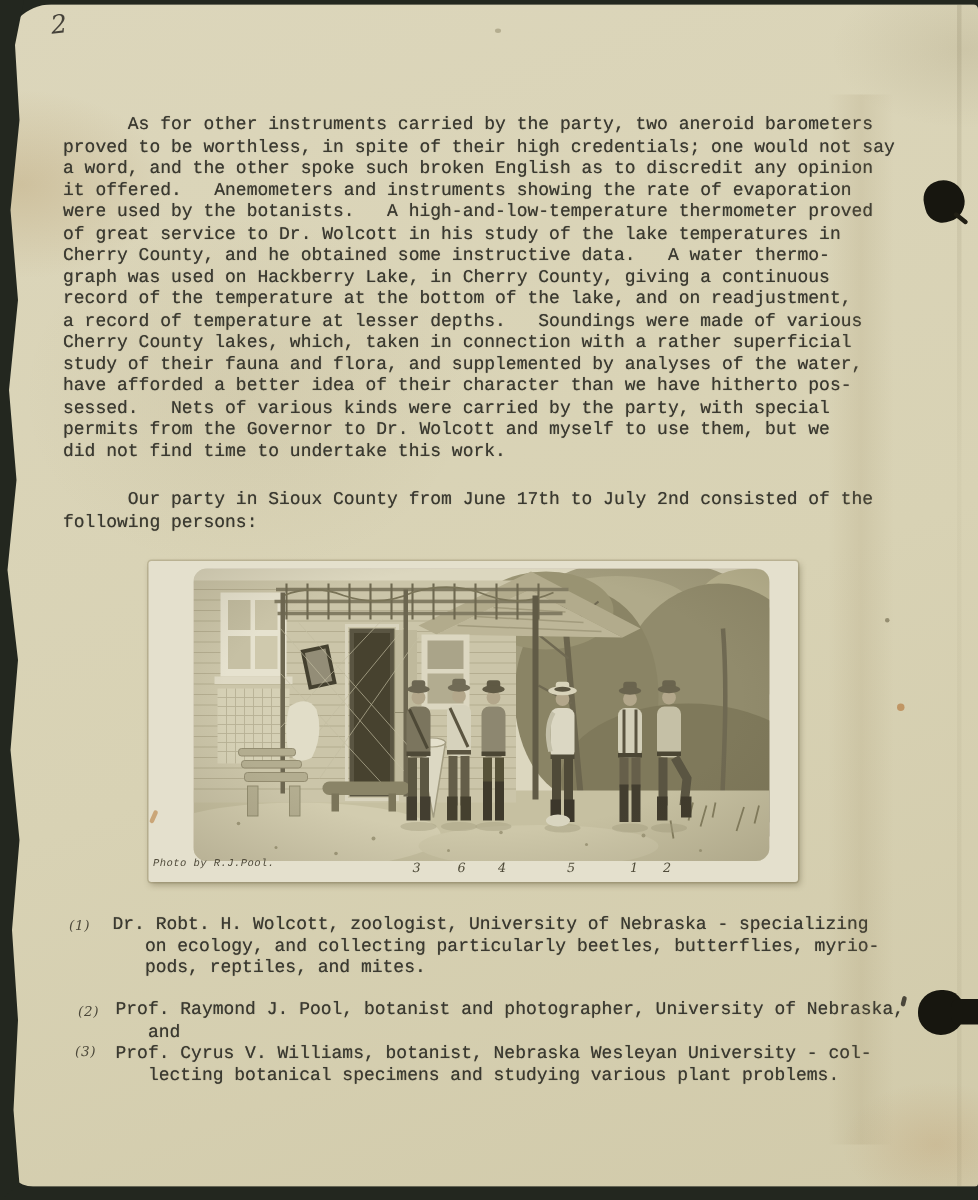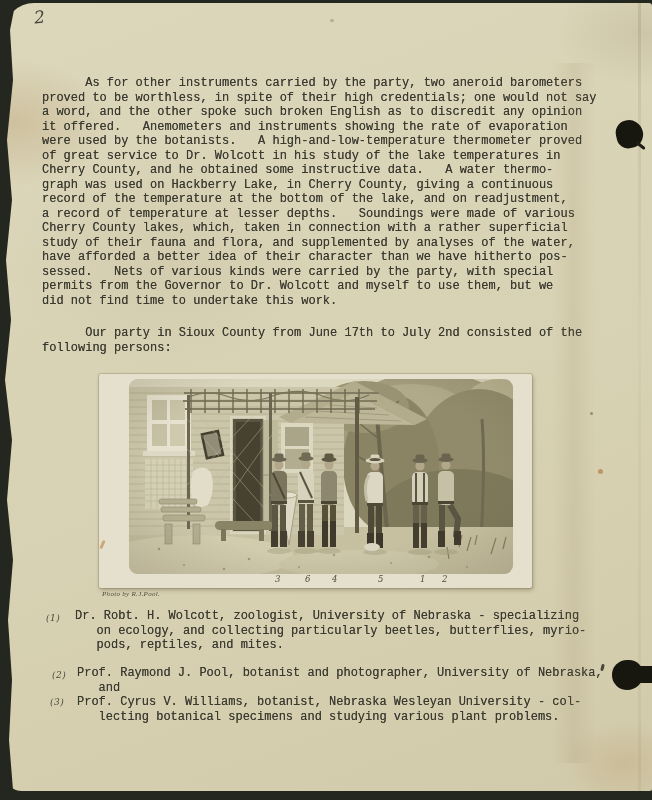--- a/index.html
+++ b/index.html
@@ -35,21 +35,21 @@
 
   .mount{position:absolute;left:95px;top:371px;width:433px;height:214px;
         background:#e4e0cd;border-radius:2px;
         box-shadow:0 0 0 1px rgba(125,115,80,.28), 1px 2px 4px rgba(70,60,30,.35);}
   .photo{position:absolute;left:30px;top:5px;width:384px;height:195px;border-radius:9px;
         overflow:hidden;box-shadow:inset 0 0 14px rgba(80,70,45,.35);}
   .photo svg{display:block;}
   .fig{position:absolute;top:200px;font-family:"DejaVu Serif",serif;font-style:italic;
         font-size:8.5px;color:#4f4b39;}
   .f0{left:176px;} .f1{left:206px;} .f2{left:233px;} .f3{left:279px;} .f4{left:321px;} .f5{left:343px;}
-  .caption{position:absolute;left:98px;top:587px;font-family:Liberation Serif, serif;
+  .caption{position:absolute;left:98px;top:569px;font-family:Liberation Mono, monospace;
         font-style:italic;font-size:7px;letter-spacing:.3px;color:#514c3c;}
 
   .marker{position:absolute;font-family:"DejaVu Serif",serif;font-style:italic;
         font-size:9px;color:#4c483a;letter-spacing:.5px;}
   .m1{left:42px;top:610px;} .m2{left:48px;top:667px;} .m3{left:46px;top:694px;}
   .i1{position:absolute;left:71px;top:606px;}
   .i2{position:absolute;left:73px;top:663px;}
   .i3{position:absolute;left:73px;top:692px;}
 
   .blot{position:absolute;background:#17160f;}

